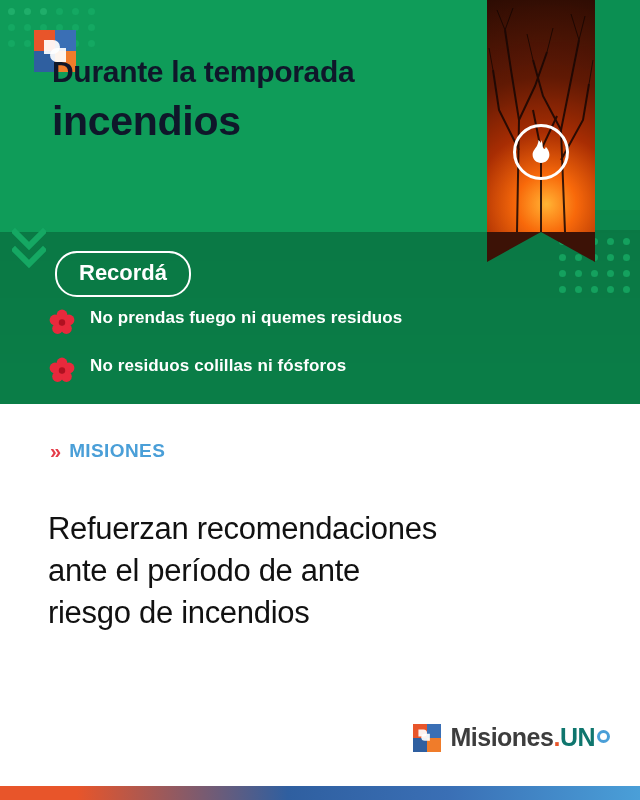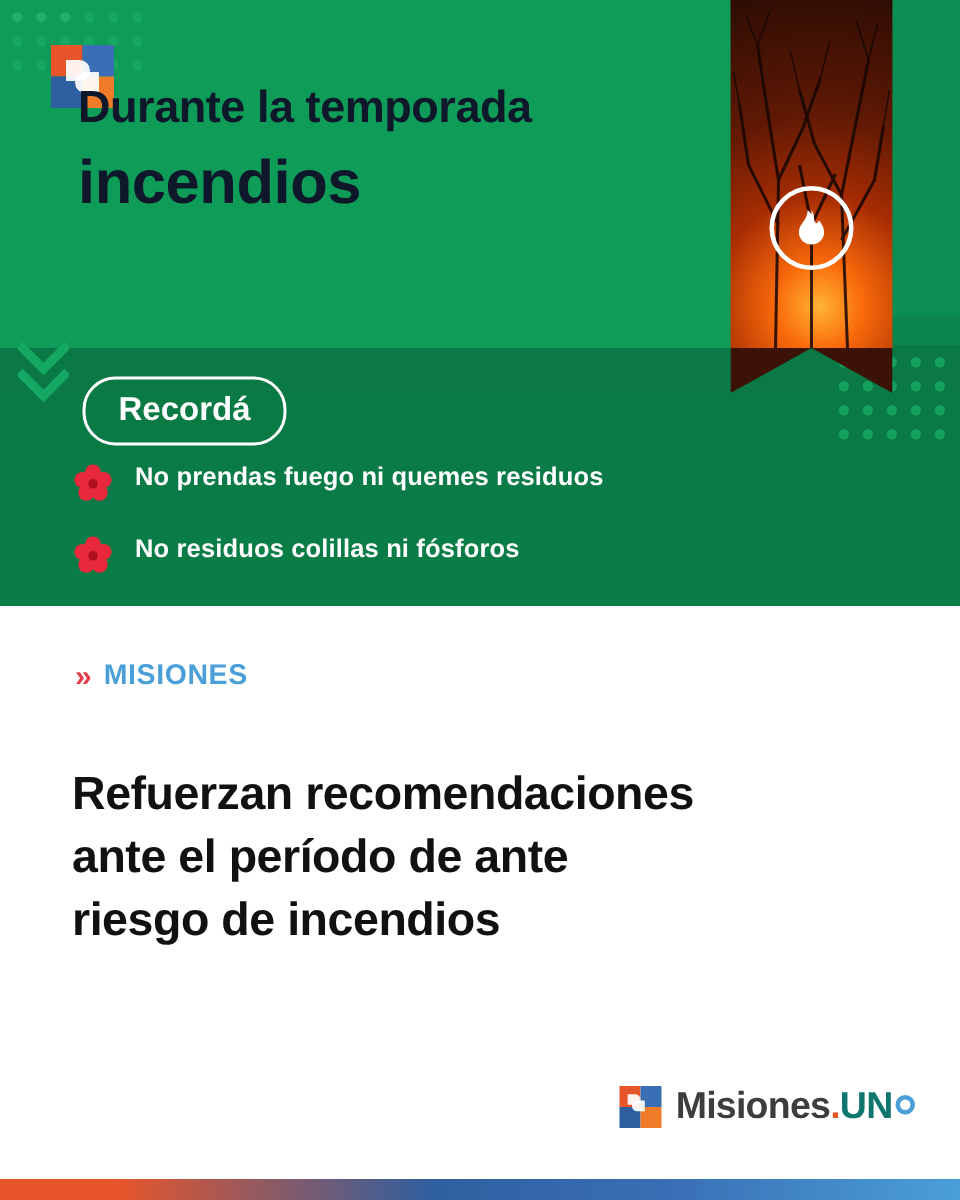--- a/index.html
+++ b/index.html
@@ -188,21 +188,21 @@
     font-weight: bold;
     letter-spacing: .4px;
   }
   .title {
     position: absolute;
     left: 48px; top: 104px;
     width: 540px;
     color: #111111;
     font-size: 31px;
     line-height: 42px;
-    font-weight: bold;
+    font-weight: normal;
     letter-spacing: -0.3px;
   }
 
   
   .footer-logo {
     position: absolute;
     right: 30px; bottom: 48px;
     display: flex; align-items: center; gap: 9px;
   }
   .footer-logo .mark { position: relative; width: 28px; height: 28px; }

